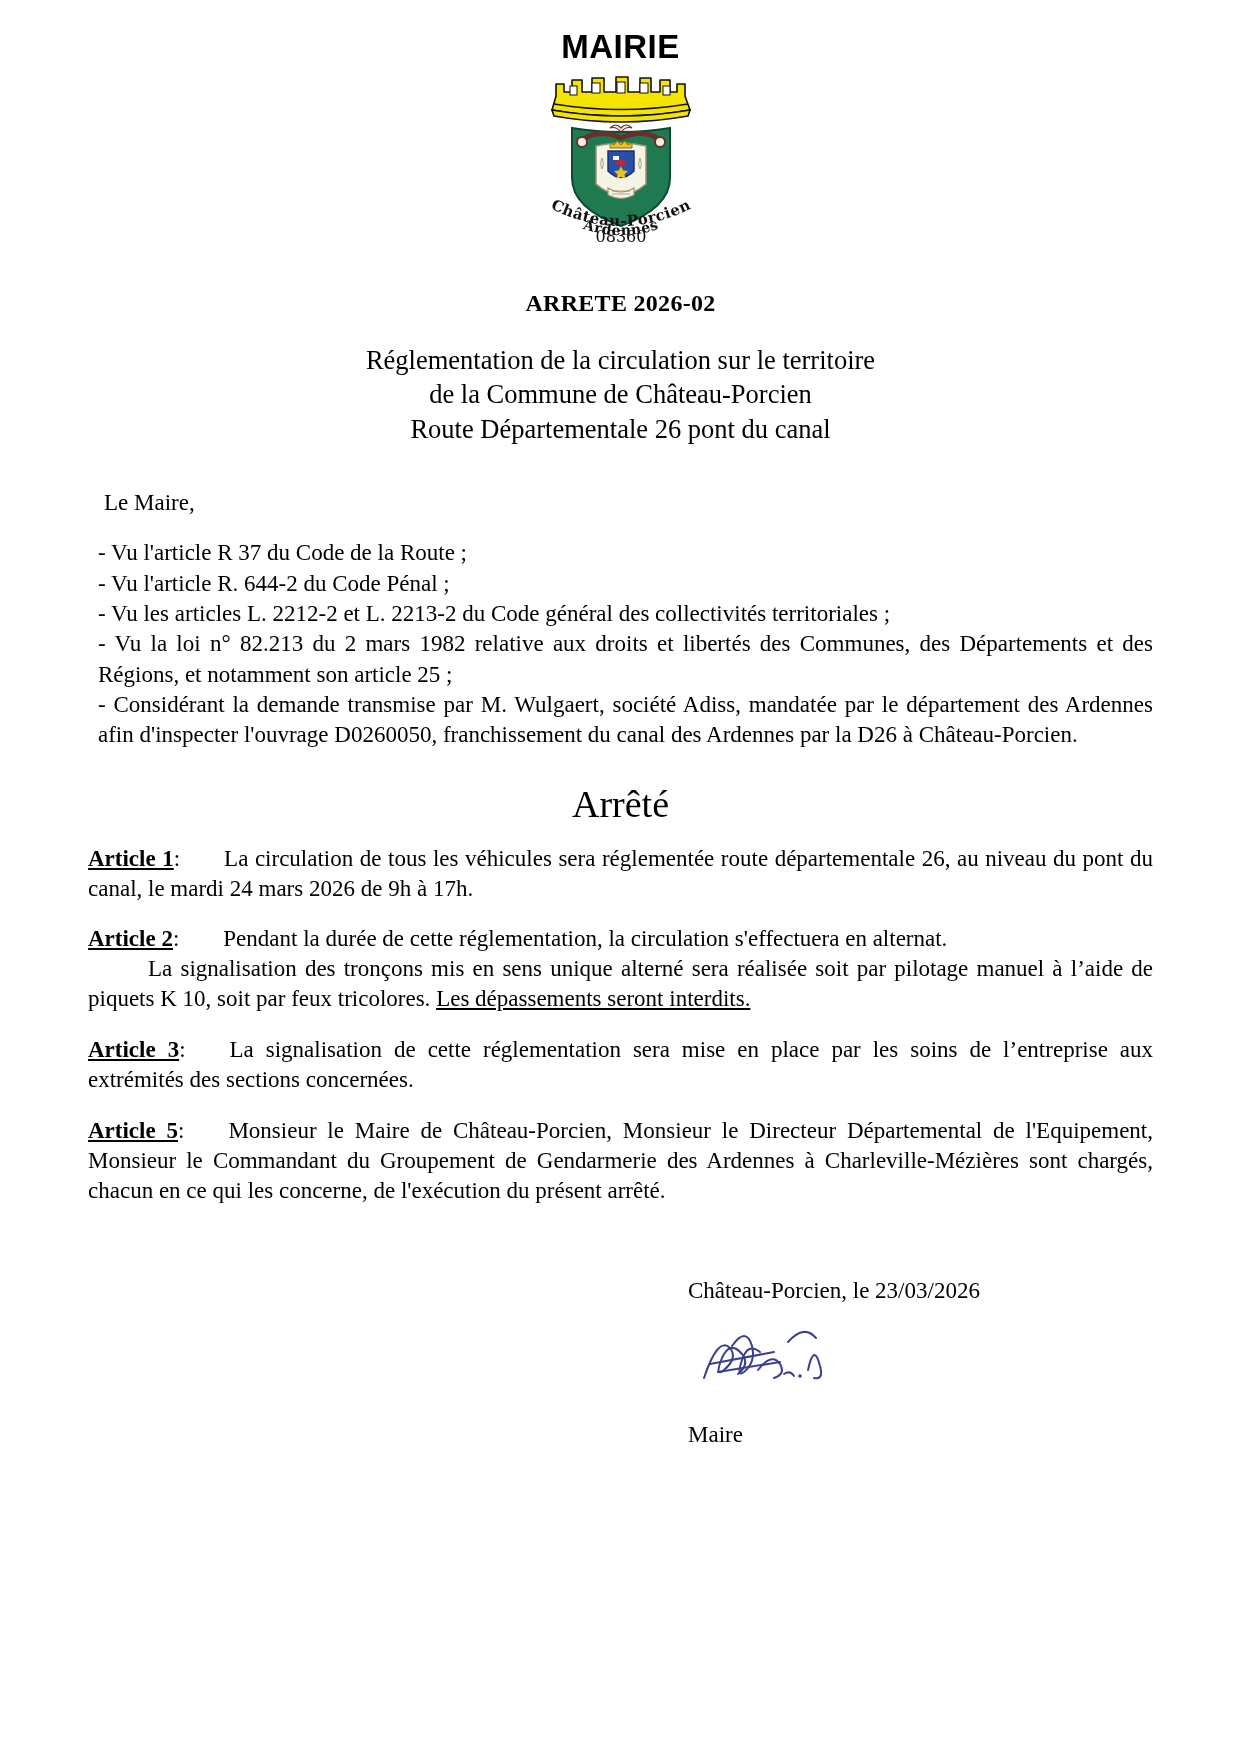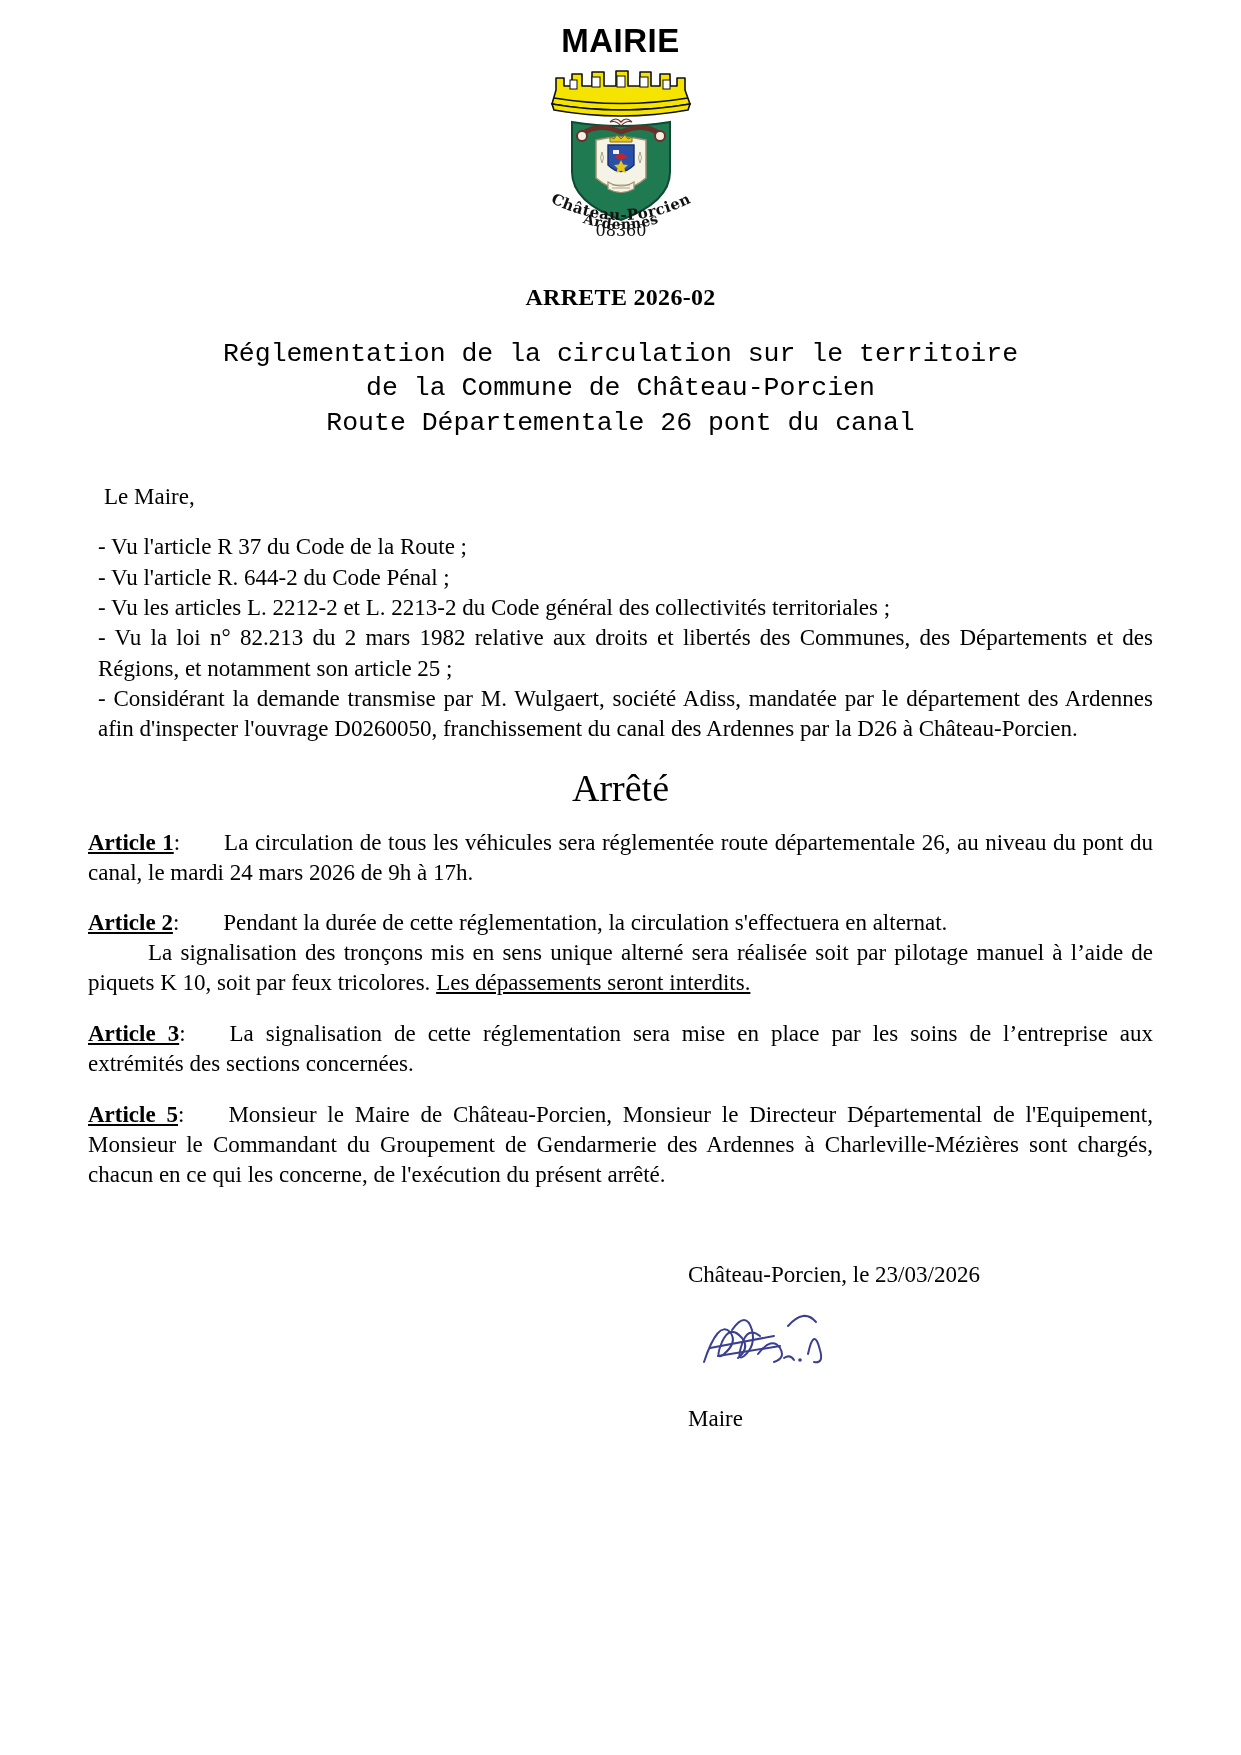--- a/index.html
+++ b/index.html
@@ -13,21 +13,21 @@
     font-family: "Liberation Serif", "DejaVu Serif", serif;
     color: #000000;
     position: relative;
     overflow: hidden;
   }
   .page {
     width: 1241px;
     height: 1419px;
     position: relative;
     box-sizing: border-box;
-    padding: 2px 88px;
+    padding: 8px 88px;
   }
 
   
   .header {
     padding-top: 22px;
     display: flex;
     flex-direction: column;
     align-items: center;
   }
   .mairie-word {
@@ -51,21 +51,20 @@
     font-weight: bold;
     font-size: 24px;
     margin-top: 46px;
     letter-spacing: 0.3px;
   }
   .doc-title {
     text-align: center;
     font-size: 26.5px;
     line-height: 1.30;
     margin-top: 26px;
-    font-family: Liberation Mono, monospace;
   }
 
   
   .le-maire {
     font-size: 23px;
     margin-top: 44px;
     padding-left: 16px;
   }
   .vu-block {
     margin-top: 22px;
@@ -75,21 +74,21 @@
     text-align: justify;
   }
   .vu-block p {
     margin: 0;
     text-indent: 0;
   }
 
   .arrete-heading {
     text-align: center;
     font-size: 38px;
-    margin-top: 23px;
+    margin-top: 33px;
     margin-bottom: 6px;
     line-height: 1.1;
   }
 
   .articles {
     font-size: 23px;
     line-height: 1.30;
   }
   .article {
     margin-top: 21px;

